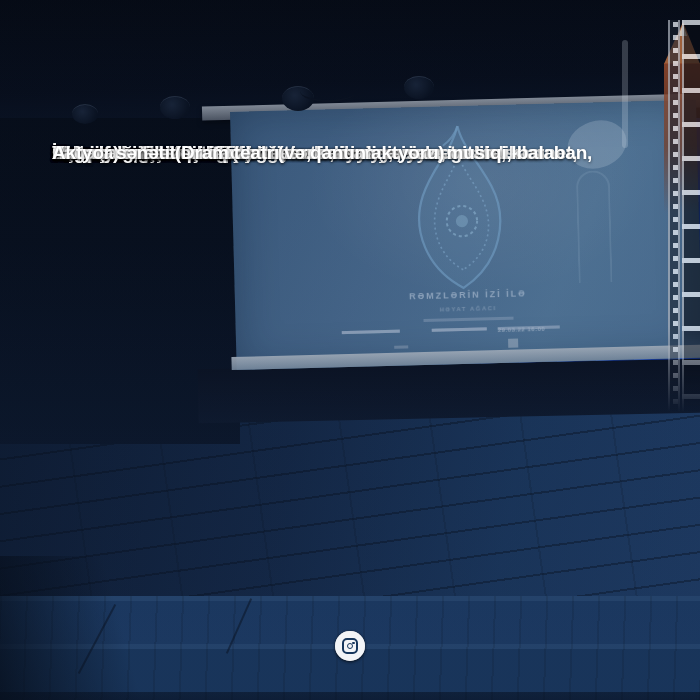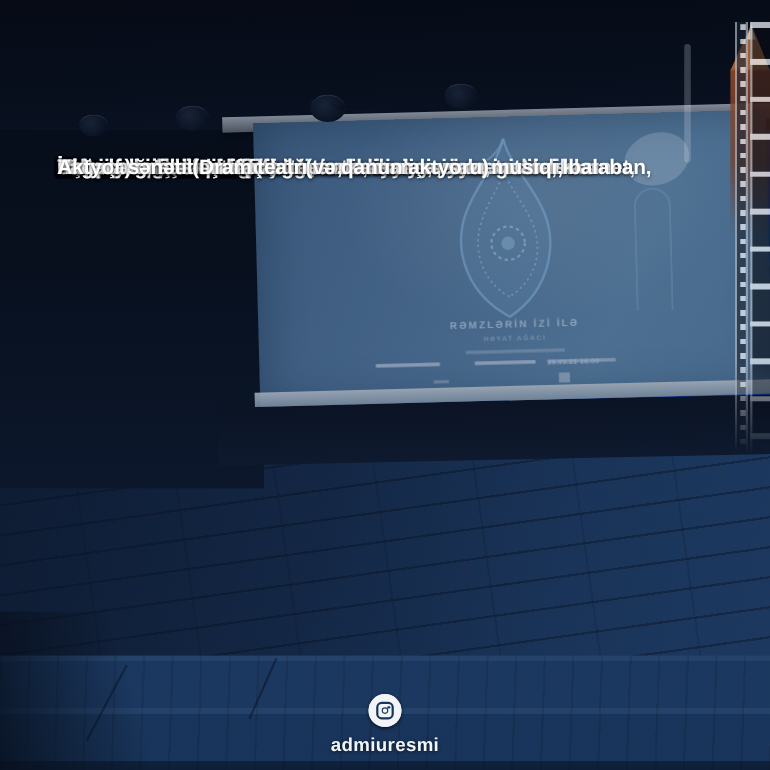--- a/index.html
+++ b/index.html
@@ -306,15 +306,14 @@
     <div class="social-icon">
       <span class="fb-glyph">f</span>
     </div>
     <div class="social-icon">
       <div class="ig-frame">
         <div class="ig-lens"></div>
         <div class="ig-dot"></div>
       </div>
     </div>
   </div>
-  <div class="handle">admiuresmi</div>
 
 </div>
 
 </body></html>

